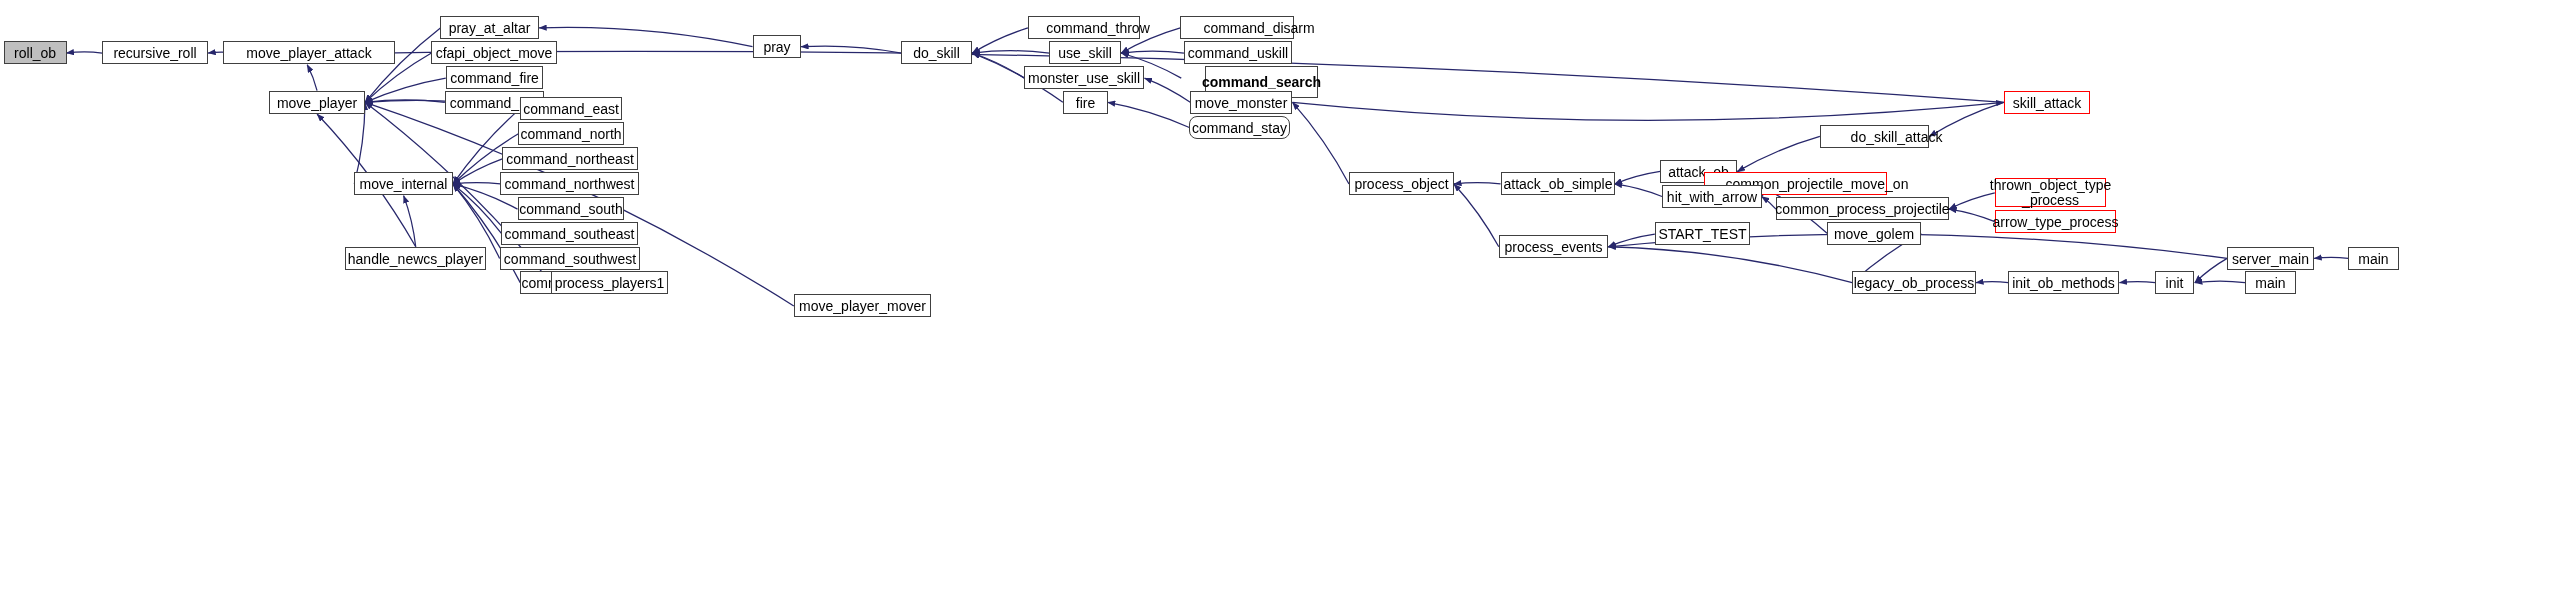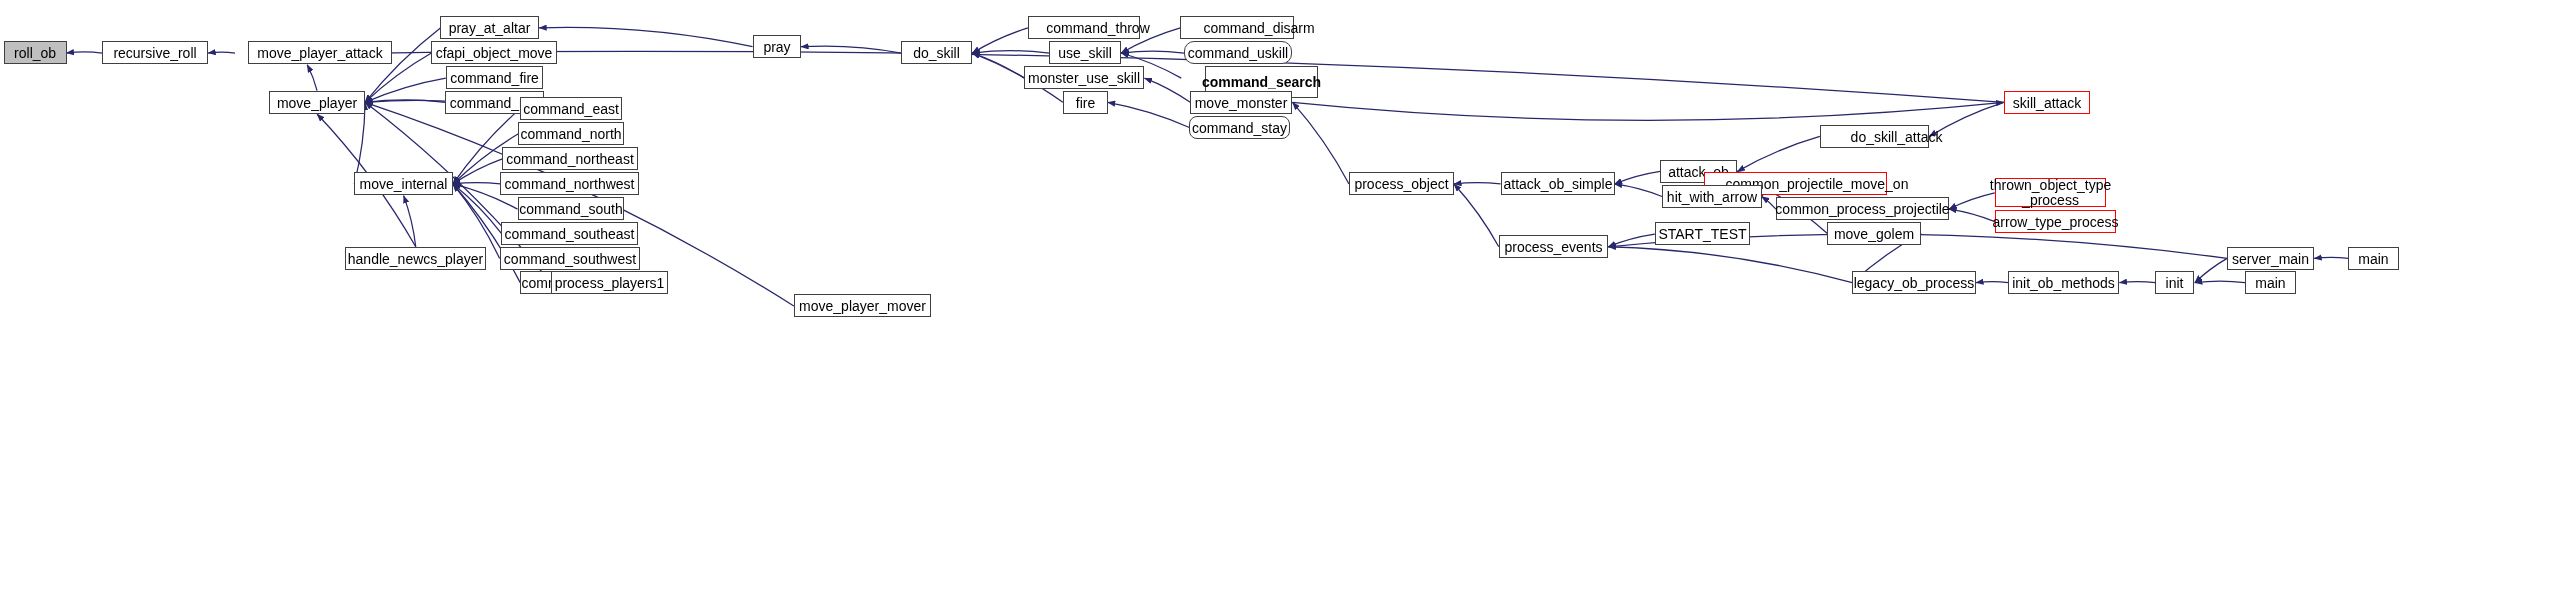--- a/index.html
+++ b/index.html
@@ -98,21 +98,21 @@
         <path d="M 1504 205 Q 1477.96 155.72 1441 114" marker-end="url(#arrowhead)"></path>
       </g>
   </svg>
   <div id="node-layer">
       <div class="node current" style="left: 3.6px; top: 41px; width: 63px; height: 23px;">
         <span class="label">roll_ob</span>
       </div>
       <div class="node" style="left: 102px; top: 41px; width: 106px; height: 23px;">
         <span class="label">recursive_roll</span>
       </div>
-      <div class="node" style="left: 248px; top: 41px; width: 144px; height: 23px;">
+      <div class="node" style="left: 223px; top: 41px; width: 172px; height: 23px;">
         <span class="label">move_player_attack</span>
       </div>
       <div class="node" style="left: 269px; top: 91px; width: 96px; height: 23px;">
         <span class="label">move_player</span>
       </div>
       <div class="node" style="left: 440px; top: 16px; width: 99px; height: 23px;">
         <span class="label">pray_at_altar</span>
       </div>
       <div class="node" style="left: 431px; top: 41px; width: 126px; height: 23px;">
         <span class="label">cfapi_object_move</span>
@@ -173,21 +173,21 @@
       </div>
       <div class="node" style="left: 1024px; top: 66px; width: 120px; height: 23px;">
         <span class="label">monster_use_skill</span>
       </div>
       <div class="node" style="left: 1063px; top: 91px; width: 45px; height: 23px;">
         <span class="label">fire</span>
       </div>
       <div class="node" style="left: 1180px; top: 16px; width: 114px; height: 23px; padding-left: 44px;">
         <span class="label">command_disarm</span>
       </div>
-      <div class="node" style="left: 1184px; top: 41px; width: 108px; height: 23px; border-radius: 10px;">
+      <div class="node" style="left: 1184px; top: 41px; width: 108px; height: 23px;">
         <span class="label">command_uskill</span>
       </div>
       <div class="node" style="left: 1205px; top: 66px; width: 113px; height: 32px; font-weight: bold;">
         <span class="label">command_search</span>
       </div>
       <div class="node" style="left: 1190px; top: 91px; width: 102px; height: 23px;">
         <span class="label">move_monster</span>
       </div>
       <div class="node" style="left: 1189px; top: 116px; width: 101px; height: 23px; border-radius: 8px;">
         <span class="label">command_stay</span>

